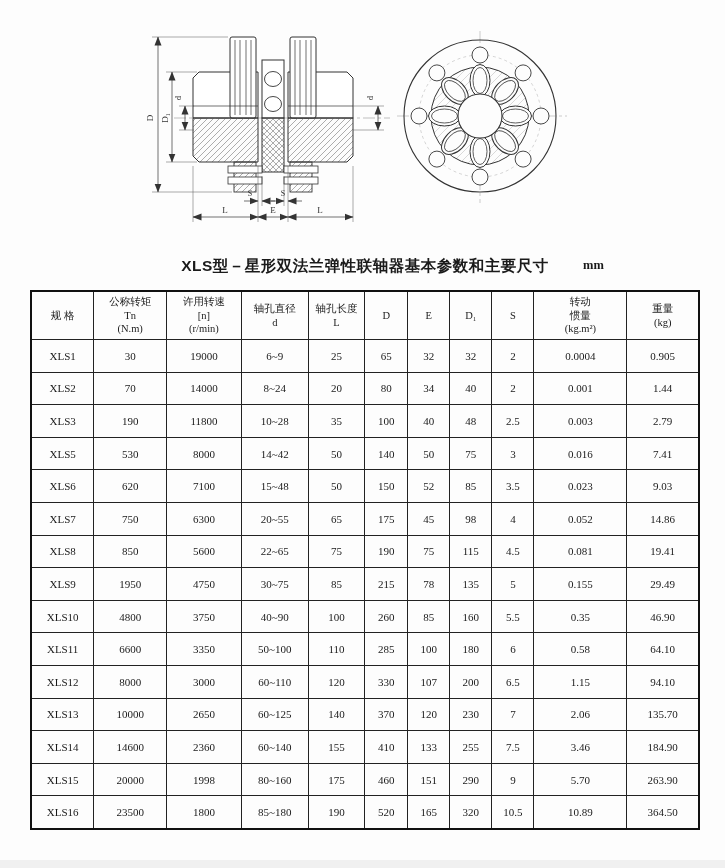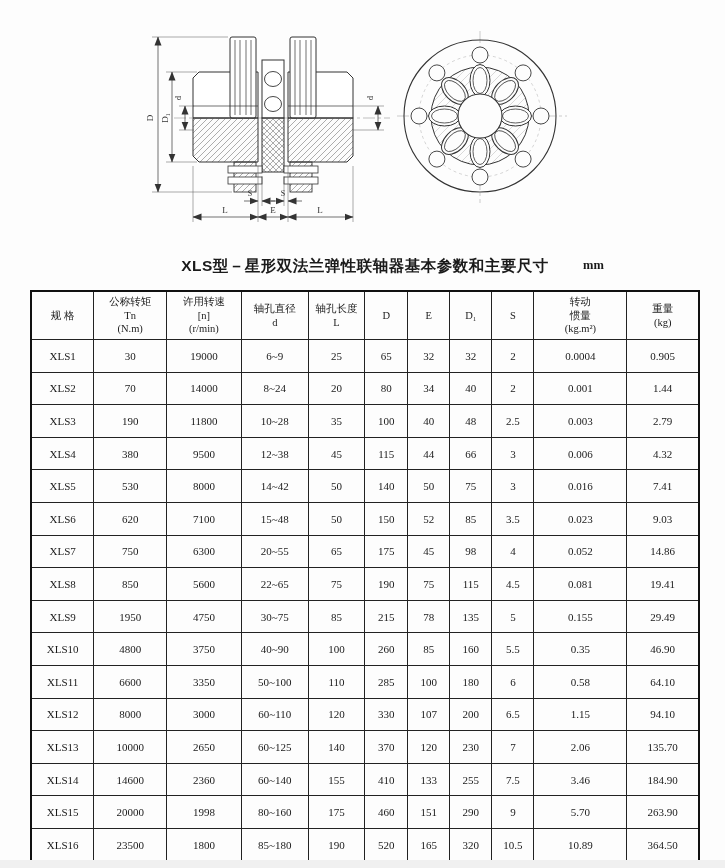--- a/index.html
+++ b/index.html
@@ -311,33 +311,20 @@
             <td>10~28</td>
             <td>35</td>
             <td>100</td>
             <td>40</td>
             <td>48</td>
             <td>2.5</td>
             <td>0.003</td>
             <td>2.79</td>
           </tr>
           <tr>
-            <td>XLS4</td>
-            <td>380</td>
-            <td>9500</td>
-            <td>12~38</td>
-            <td>45</td>
-            <td>115</td>
-            <td>44</td>
-            <td>66</td>
-            <td>3</td>
-            <td>0.006</td>
-            <td>4.32</td>
-          </tr>
-          <tr>
             <td>XLS5</td>
             <td>530</td>
             <td>8000</td>
             <td>14~42</td>
             <td>50</td>
             <td>140</td>
             <td>50</td>
             <td>75</td>
             <td>3</td>
             <td>0.016</td>

